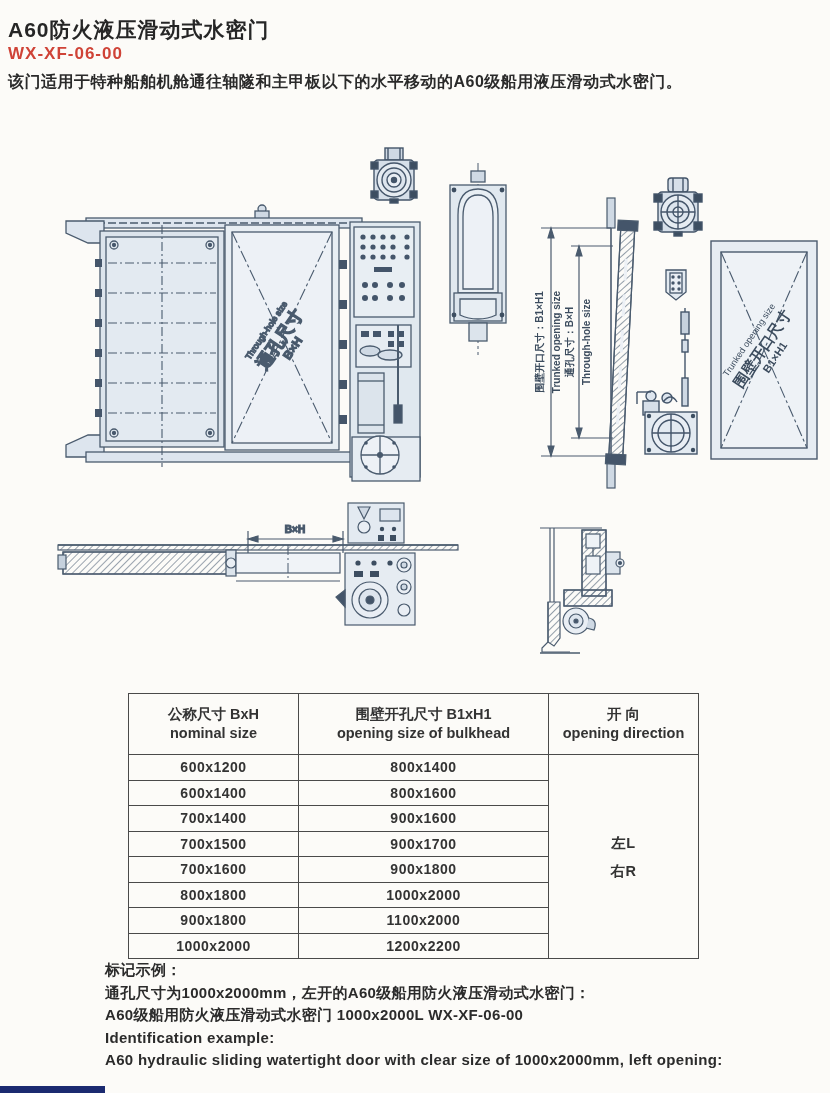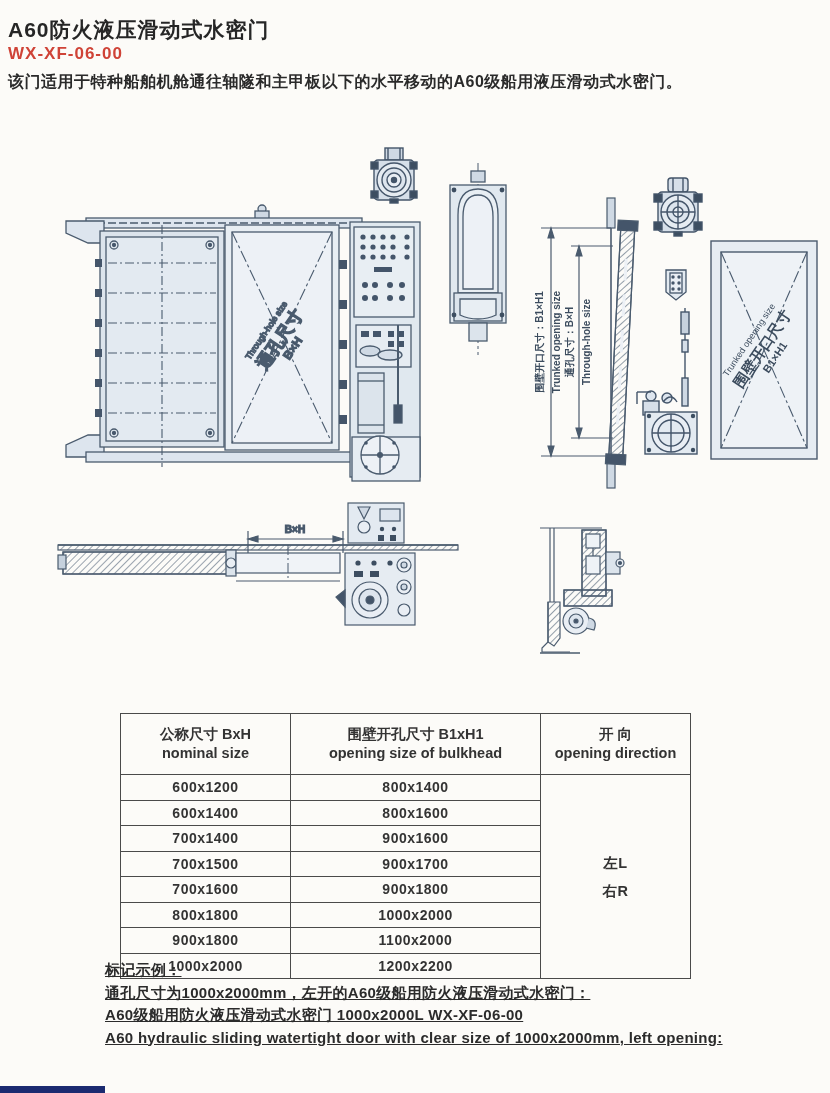--- a/index.html
+++ b/index.html
@@ -14,32 +14,32 @@
   .title-row{left:8px;top:16px;width:814px;display:flex;align-items:center;}
   .title-zh{font-size:21px;font-weight:bold;letter-spacing:1px;color:#262626;}
   .title-en{font-size:20px;font-weight:bold;letter-spacing:1.5px;color:#262626;margin-left:26px;white-space:nowrap;}
   .model{left:8px;top:44px;font-size:17px;font-weight:bold;letter-spacing:1px;color:#cf4337;}
   .descr{left:8px;top:72px;font-size:16px;font-weight:bold;letter-spacing:0.5px;color:#2a2a2a;}
   
   .drw{position:absolute;}
   svg{display:block;overflow:visible;}
   svg text{font-family:"Liberation Sans","DejaVu Sans",sans-serif;fill:#3c4c5e;}
   
-  .spec-table{left:120px;top:693px;width:570px;border-collapse:collapse;table-layout:fixed;margin-top:20px;}
+  .spec-table{left:128px;top:693px;width:570px;border-collapse:collapse;table-layout:fixed;}
   .spec-table th,.spec-table td{
     border:1.6px solid #4a4a4a;text-align:center;vertical-align:middle;
     font-size:14px;color:#333;padding:0;
   }
   .spec-table th{font-weight:bold;height:60px;line-height:19px;font-size:14.5px;}
   .spec-table td{height:24.5px;font-weight:bold;letter-spacing:0.5px;}
   .col1{width:170px;}.col2{width:250px;}.col3{width:150px;}
   .dir-cell div{line-height:28px;font-size:14.5px;font-weight:bold;}
   
   .example{left:105px;top:960px;width:700px;font-size:15px;font-weight:bold;color:#2b2b2b;}
-  .example p{margin:0 0 2px 0;line-height:20.5px;letter-spacing:0.3px;text-decoration:underline;}
+  .example p{margin:0 0 2px 0;line-height:20.5px;letter-spacing:0.3px;}
   
   .footer-bar{left:0;top:1086px;width:105px;height:7px;background:#1b2a70;}
 </style>
 </head>
 <body>
 
 <div class="abs title-row">
   <span class="title-zh">A60防火液压滑动式水密门</span>
 </div>
 <div class="abs model">WX-XF-06-00</div>
@@ -480,16 +480,17 @@
       <td>1000x2000</td>
       <td>1200x2200</td>
     </tr>
   </tbody>
 </table>
 
 <div class="abs example">
   <p>标记示例：</p>
   <p>通孔尺寸为1000x2000mm，左开的A60级船用防火液压滑动式水密门：</p>
   <p>A60级船用防火液压滑动式水密门 1000x2000L WX-XF-06-00</p>
+  <p>Identification example:</p>
   <p>A60 hydraulic sliding watertight door with clear size of 1000x2000mm, left opening:</p>
 </div>
 
 <div class="abs footer-bar"></div>
 
 </body></html>

